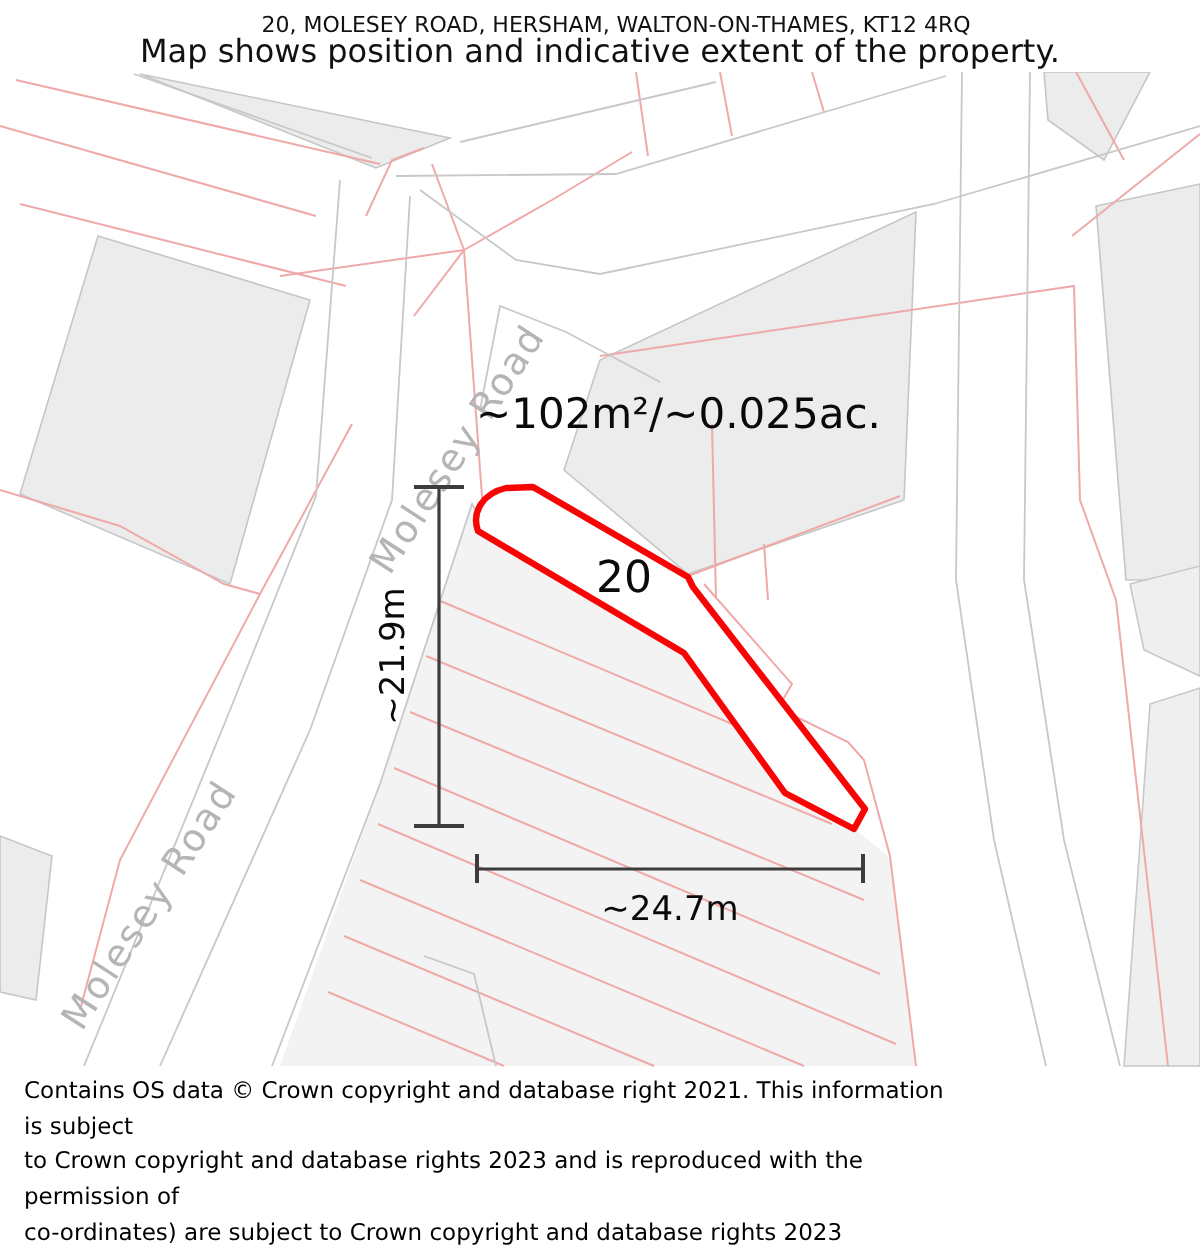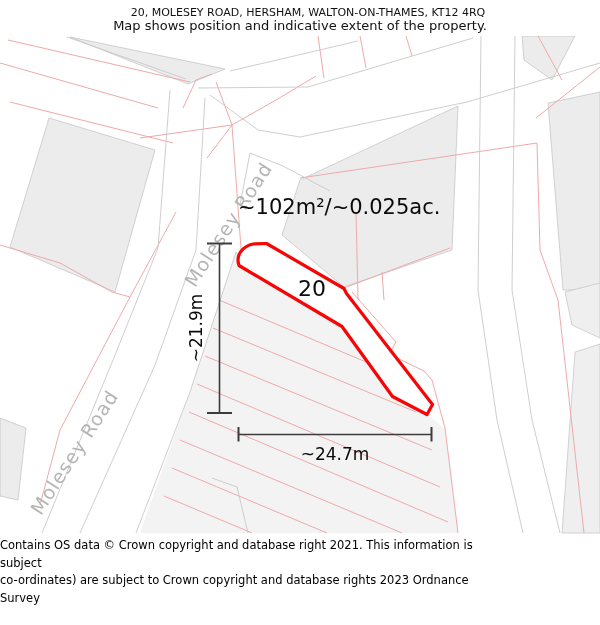--- a/index.html
+++ b/index.html
@@ -6,28 +6,28 @@
   body{
     width:600px;height:625px;position:relative;overflow:hidden;
     background:#ffffff;
     font-family:"DejaVu Sans","Liberation Sans",sans-serif;
   }
   .hdr{
     position:absolute;top:0;left:0;width:600px;height:36px;
     background:#ffffff;text-align:center;z-index:3;
   }
   .hdr .t1{font-size:11px;line-height:13px;padding-top:6px;color:#111;padding-left:16px;}
-  .hdr .t2{font-size:13px;line-height:13px;color:#111;}
+  .hdr .t2{font-size:16px;line-height:13px;color:#111;}
   .mapwrap{position:absolute;top:0;left:0;width:600px;height:625px;z-index:1;}
   svg{display:block;}
   .ftr{
     position:absolute;top:534px;left:0;width:476px;height:91px;
     background:#ffffff;z-index:3;
     font-size:11.5px;line-height:17.7px;color:#000;
-    padding:3px 0 0 0;box-sizing:border-box;
+    padding:3px 0 0 12px;box-sizing:border-box;
   }
   .blk{fill:#ececec;stroke:#c6c6c6;stroke-width:0.8;}
   .blk2{fill:#f0efef;stroke:#c8c8c8;stroke-width:0.8;}
   .strips{fill:#f4f3f3;stroke:none;}
   .pink{stroke:#efa9a9;stroke-width:1;fill:none;}
   .gry{stroke:#c8c8c8;stroke-width:0.9;fill:none;}
   .dim{stroke:#3c3c3c;stroke-width:1.6;fill:none;}
   .dimtick{stroke:#3c3c3c;stroke-width:2;fill:none;}
   .maplabel{fill:#0a0a0a;}
   .roadlabel{fill:#b5b5b5;letter-spacing:1px;}
@@ -128,14 +128,15 @@
   </svg>
 </div>
 
 <div class="hdr">
   <div class="t1">20, MOLESEY ROAD, HERSHAM, WALTON-ON-THAMES, KT12 4RQ</div>
   <div class="t2">Map shows position and indicative extent of the property.</div>
 </div>
 
 <div class="ftr">
   <div>Contains OS data © Crown copyright and database right 2021. This information is subject</div>
+  <div>to Crown copyright and database rights 2023 and is reproduced with the permission of</div>
   <div>co-ordinates) are subject to Crown copyright and database rights 2023 Ordnance Survey</div>
 </div>
 
 </body></html>

